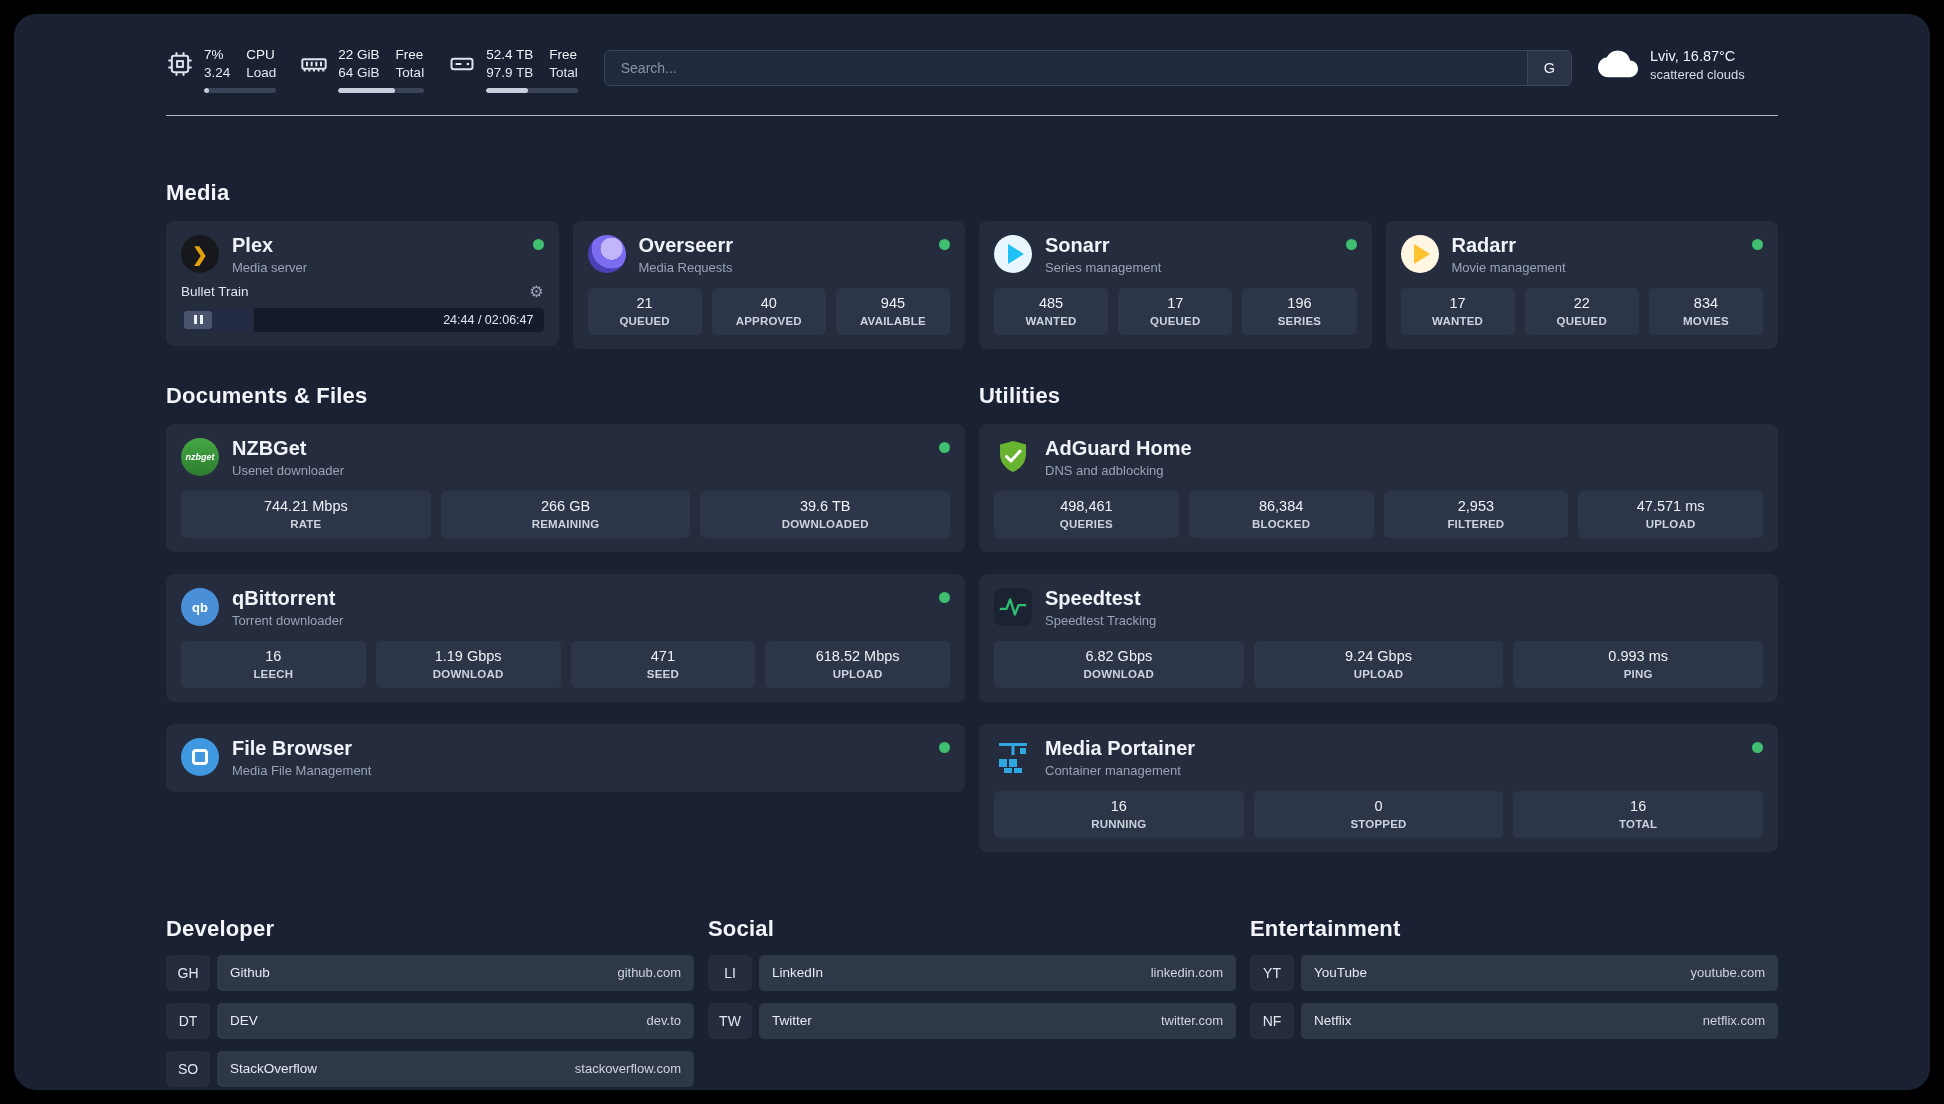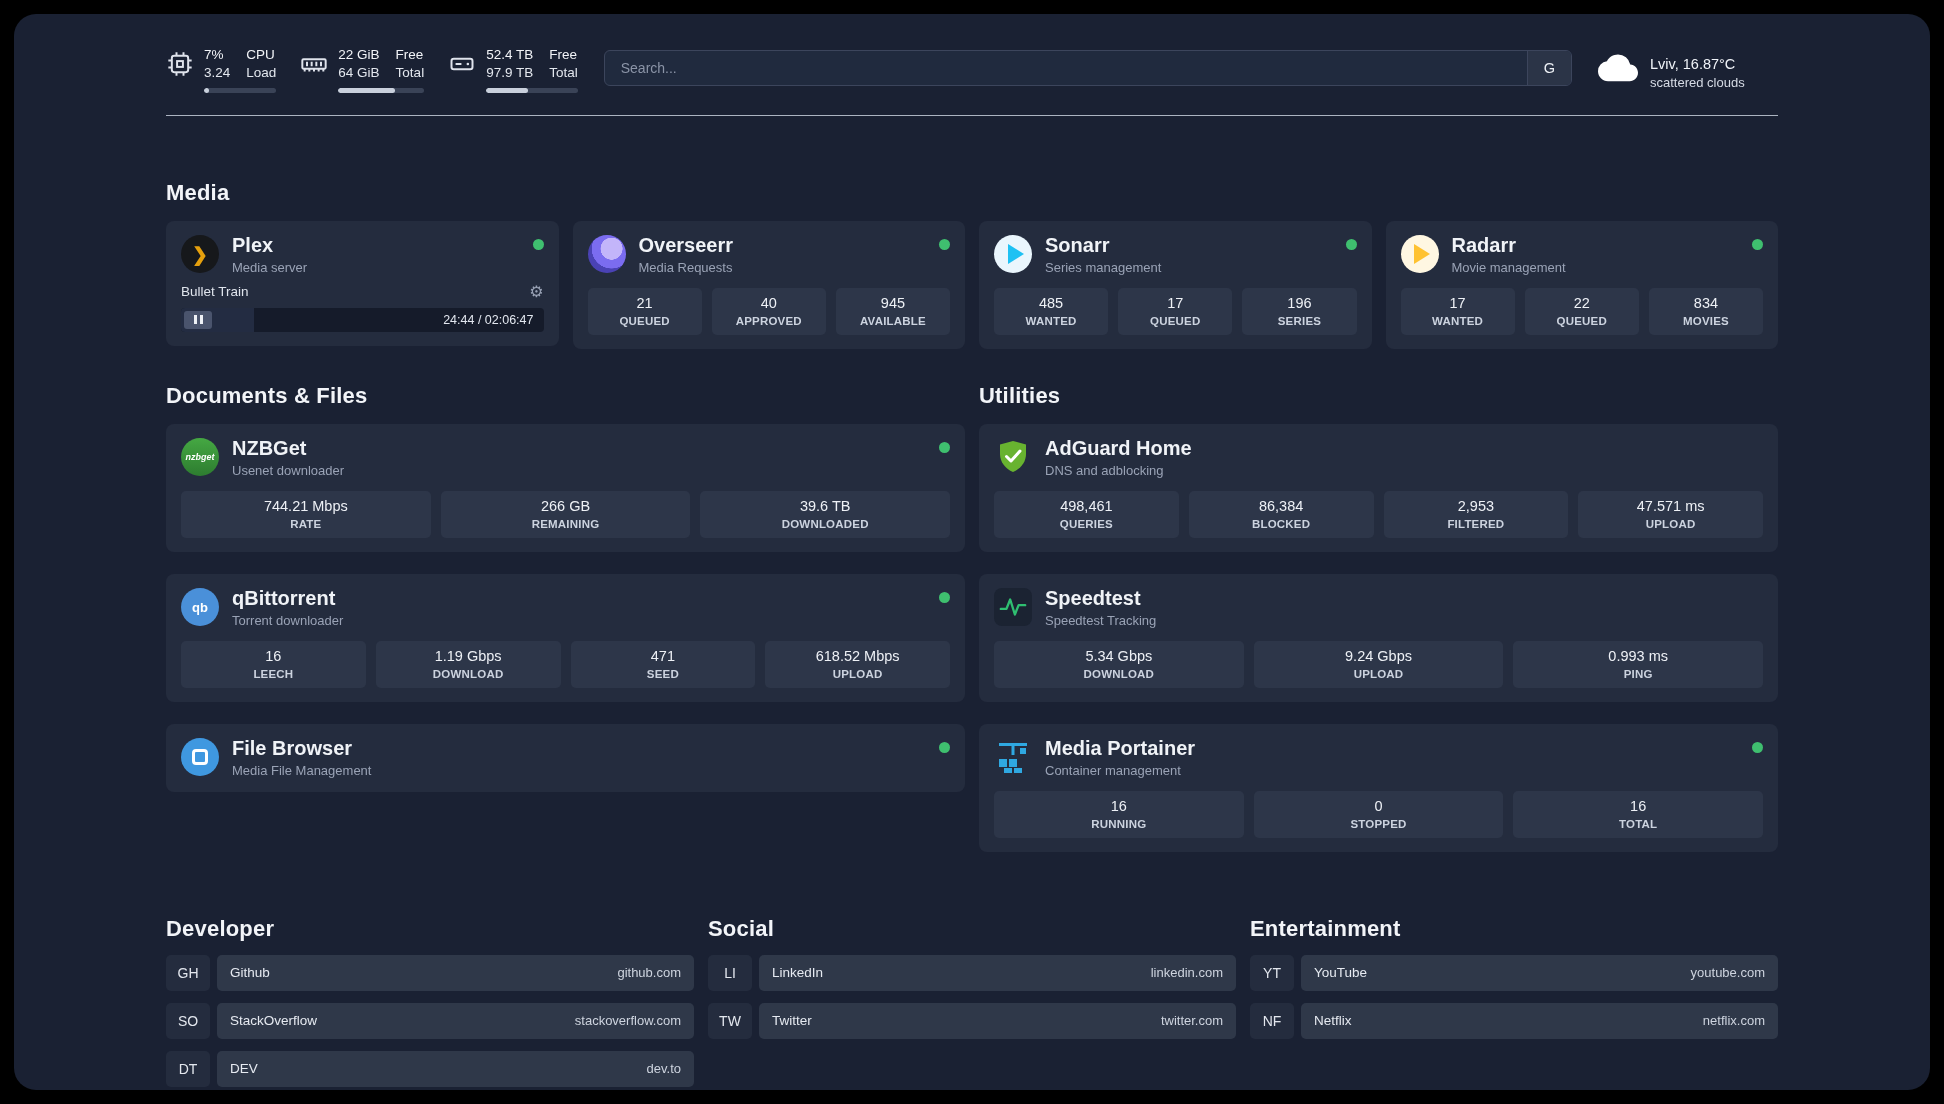--- a/index.html
+++ b/index.html
@@ -20,21 +20,21 @@
   .mon-bar { height:5px; background:#3a4357; border-radius:3px; margin-top:7px; overflow:hidden; }
   .mon-fill { height:100%; background:#c9d0dc; border-radius:3px; width:0; }
 
   .searchwrap { flex:1; display:flex; height:36px; background:#202a3e; border:1px solid #3c455c; border-radius:6px; overflow:hidden; margin-top:2px; }
   .searchwrap input { flex:1; background:transparent; border:0; outline:none; color:#dfe4ec; padding:0 16px; font-size:14px; font-family:"Liberation Sans",sans-serif; }
   .searchwrap input::placeholder { color:#8b94a7; }
   .engine-btn { width:44px; background:#2b3447; border:0; border-left:1px solid #3c455c; color:#eef1f6; font-size:14.5px; cursor:pointer; font-family:"Liberation Sans",sans-serif; }
 
   .weather { display:flex; align-items:center; gap:12px; margin-top:0; min-width:180px; }
   .weather-icon svg { width:40px; height:30px; }
-  .weather-loc { font-size:14.5px; color:#f0f3f8;margin-top:8px; }
+  .weather-loc { font-size:14.5px; color:#f0f3f8; }
   .weather-cond { font-size:13px; color:#d6dbe5; margin-top:3px; }
 
   .divider { border:0; border-top:1px solid #c7cedb; opacity:.85; margin-top:22px; }
 
   
   .section-title { font-size:22px; font-weight:600; color:#f2f4f8; letter-spacing:.2px; }
   .media-section { margin-top:64px; }
   .media-grid { margin-top:15px; display:grid; grid-template-columns:repeat(4,1fr); gap:14px; align-items:start; }
 
   .card { background:#242c3e; border-radius:8px; padding:13px 15px 14px; }
@@ -430,21 +430,21 @@
                   <polyline points="3,18 9,18 13,8 18,24 22,14 29,14" fill="none" stroke="#2fbf71" stroke-width="2.5" stroke-linecap="round" stroke-linejoin="round"></polyline>
                 </svg>
             </span>
             <div class="app-titles">
               <div class="app-name">Speedtest</div>
               <div class="app-sub">Speedtest Tracking</div>
             </div>
           </div>
           <div class="stats">
             <div class="stat">
-              <div class="stat-value">5.34 Gbps</div>
+              <div class="stat-value">6.82 Gbps</div>
               <div class="stat-label">DOWNLOAD</div>
             </div>
             <div class="stat">
               <div class="stat-value">9.24 Gbps</div>
               <div class="stat-label">UPLOAD</div>
             </div>
             <div class="stat">
               <div class="stat-value">0.993 ms</div>
               <div class="stat-label">PING</div>
             </div>
@@ -496,31 +496,31 @@
       <h2 class="section-title">Developer</h2>
       <div class="bm-list">
         <div class="bookmark">
           <span class="bm-abbr">GH</span>
           <span class="bm-pill">
             <span class="bm-name">Github</span>
             <span class="bm-url">github.com</span>
           </span>
         </div>
         <div class="bookmark">
+          <span class="bm-abbr">DT</span>
+          <span class="bm-pill">
+            <span class="bm-name">DEV</span>
+            <span class="bm-url">dev.to</span>
+          </span>
+        </div>
+        <div class="bookmark">
           <span class="bm-abbr">SO</span>
           <span class="bm-pill">
             <span class="bm-name">StackOverflow</span>
             <span class="bm-url">stackoverflow.com</span>
-          </span>
-        </div>
-        <div class="bookmark">
-          <span class="bm-abbr">DT</span>
-          <span class="bm-pill">
-            <span class="bm-name">DEV</span>
-            <span class="bm-url">dev.to</span>
           </span>
         </div>
       </div>
     </section>
 
     <section>
       <h2 class="section-title">Social</h2>
       <div class="bm-list">
         <div class="bookmark">
           <span class="bm-abbr">LI</span>

